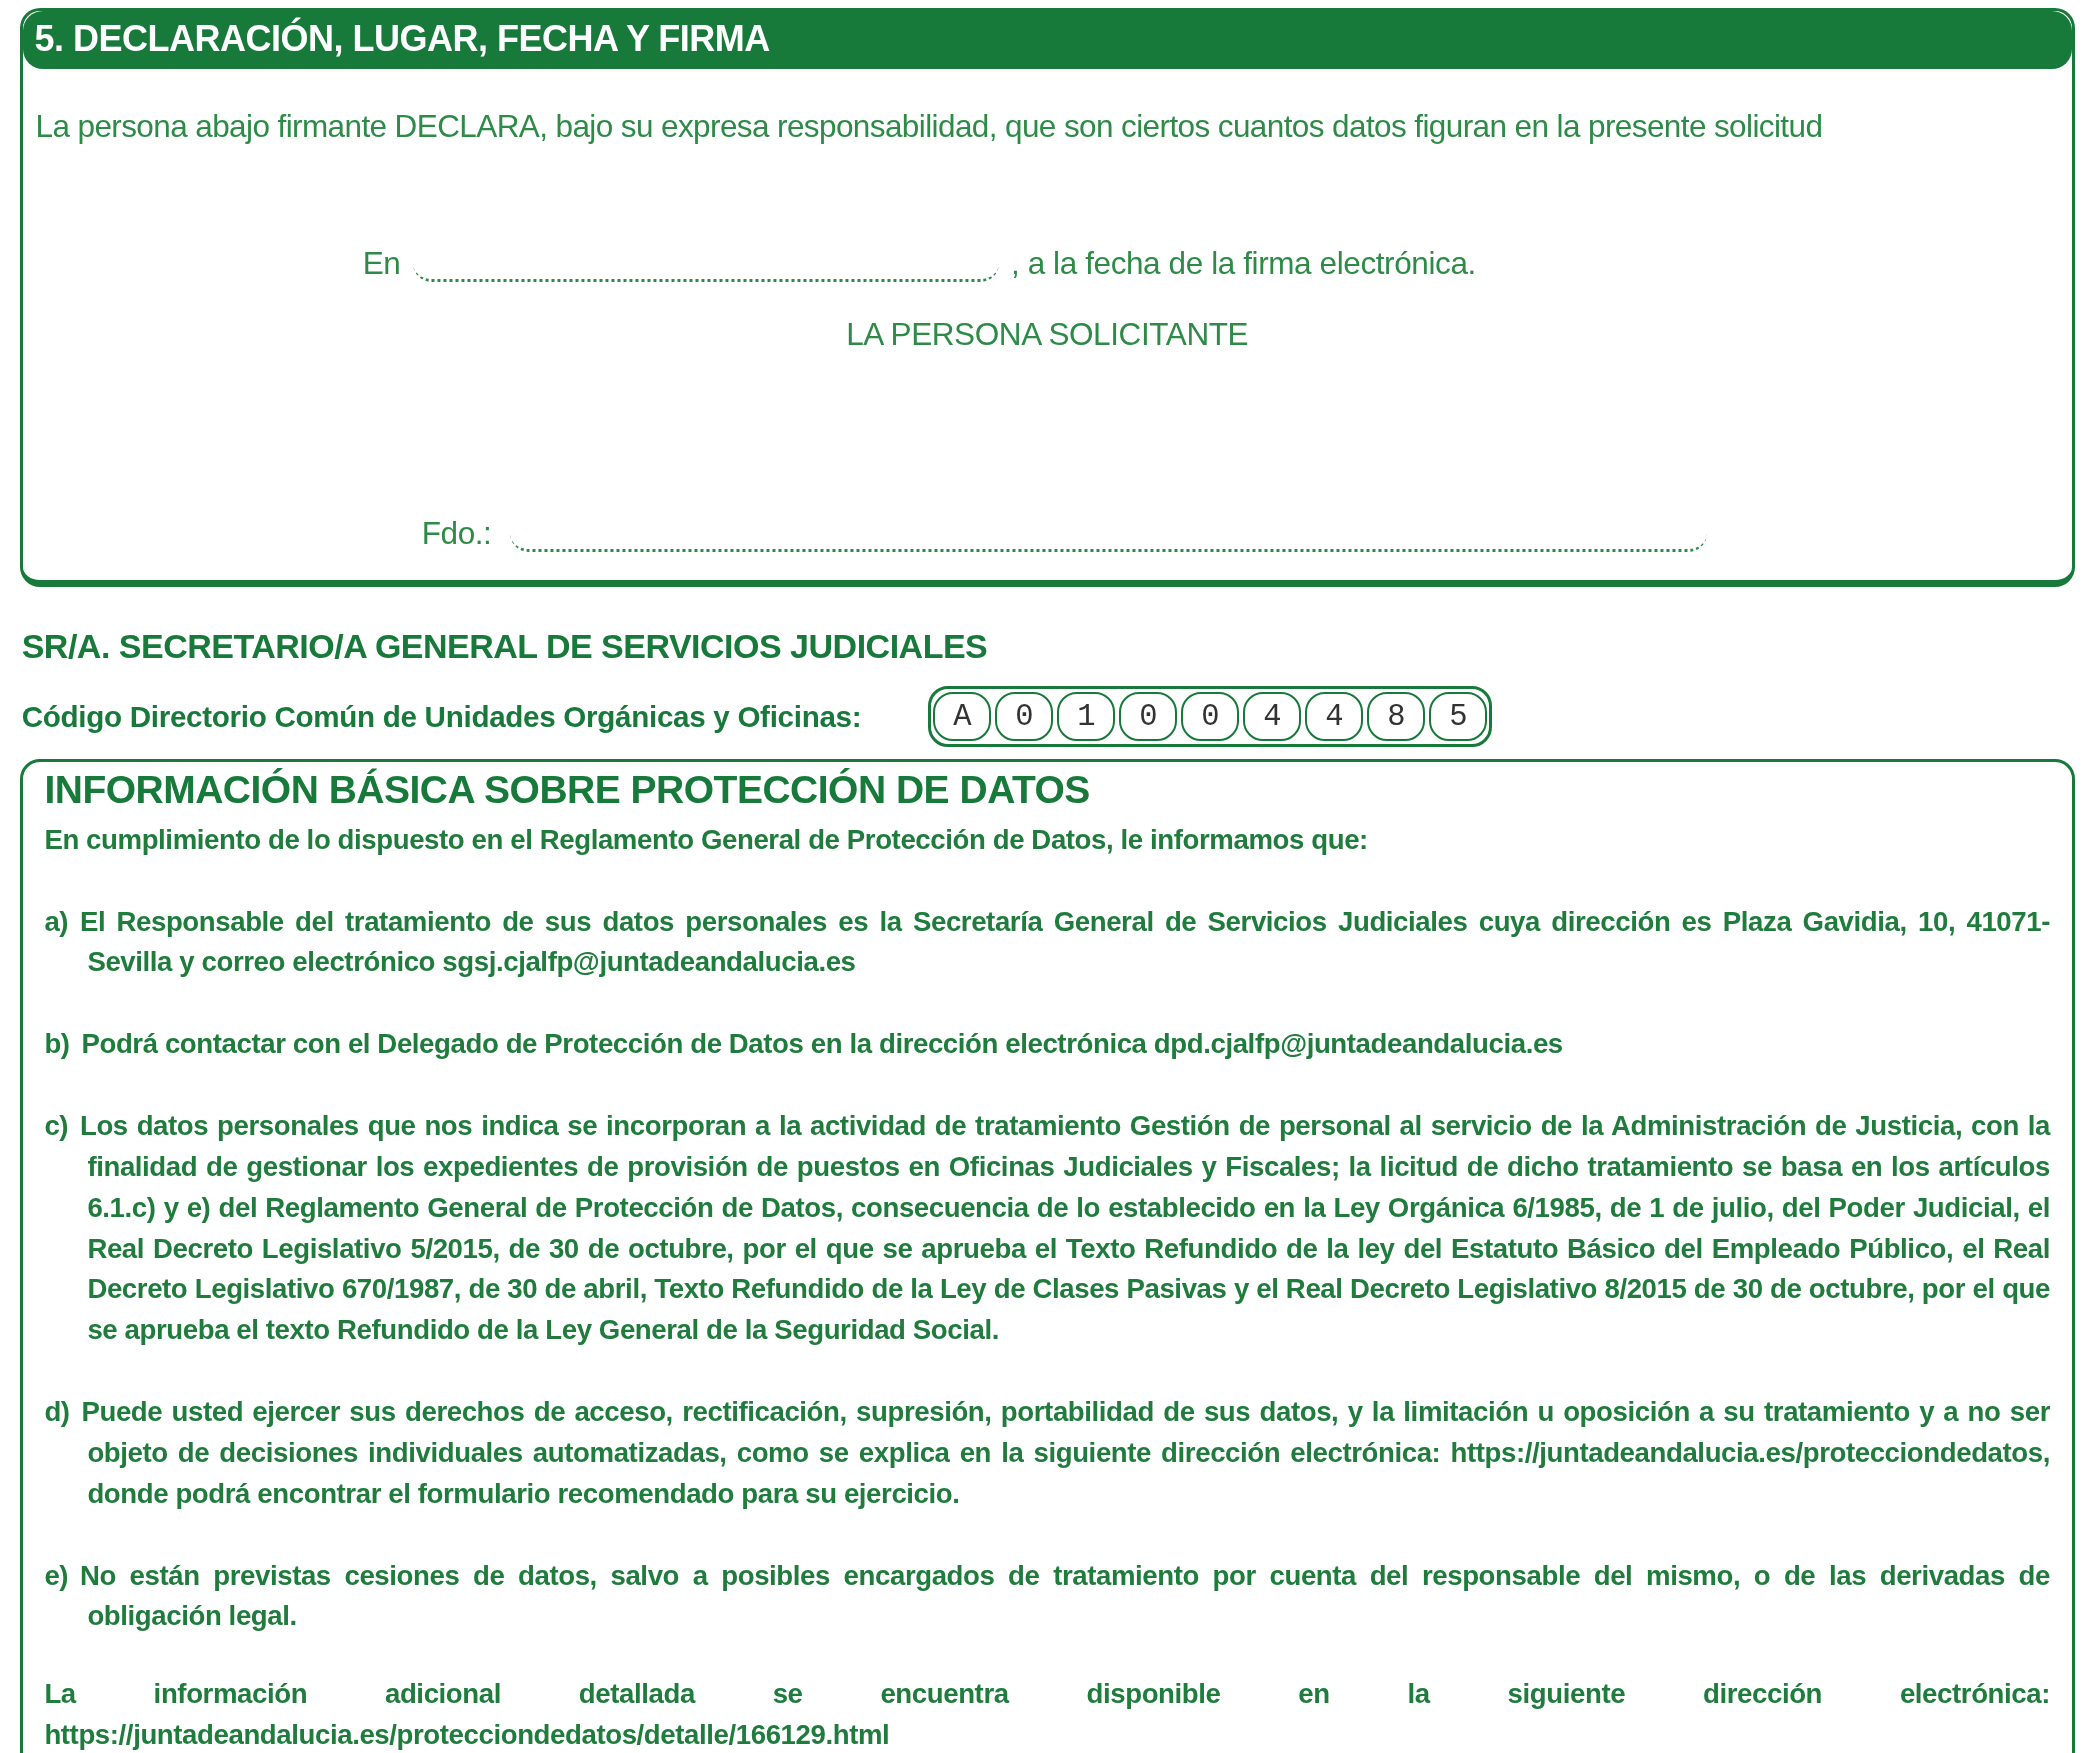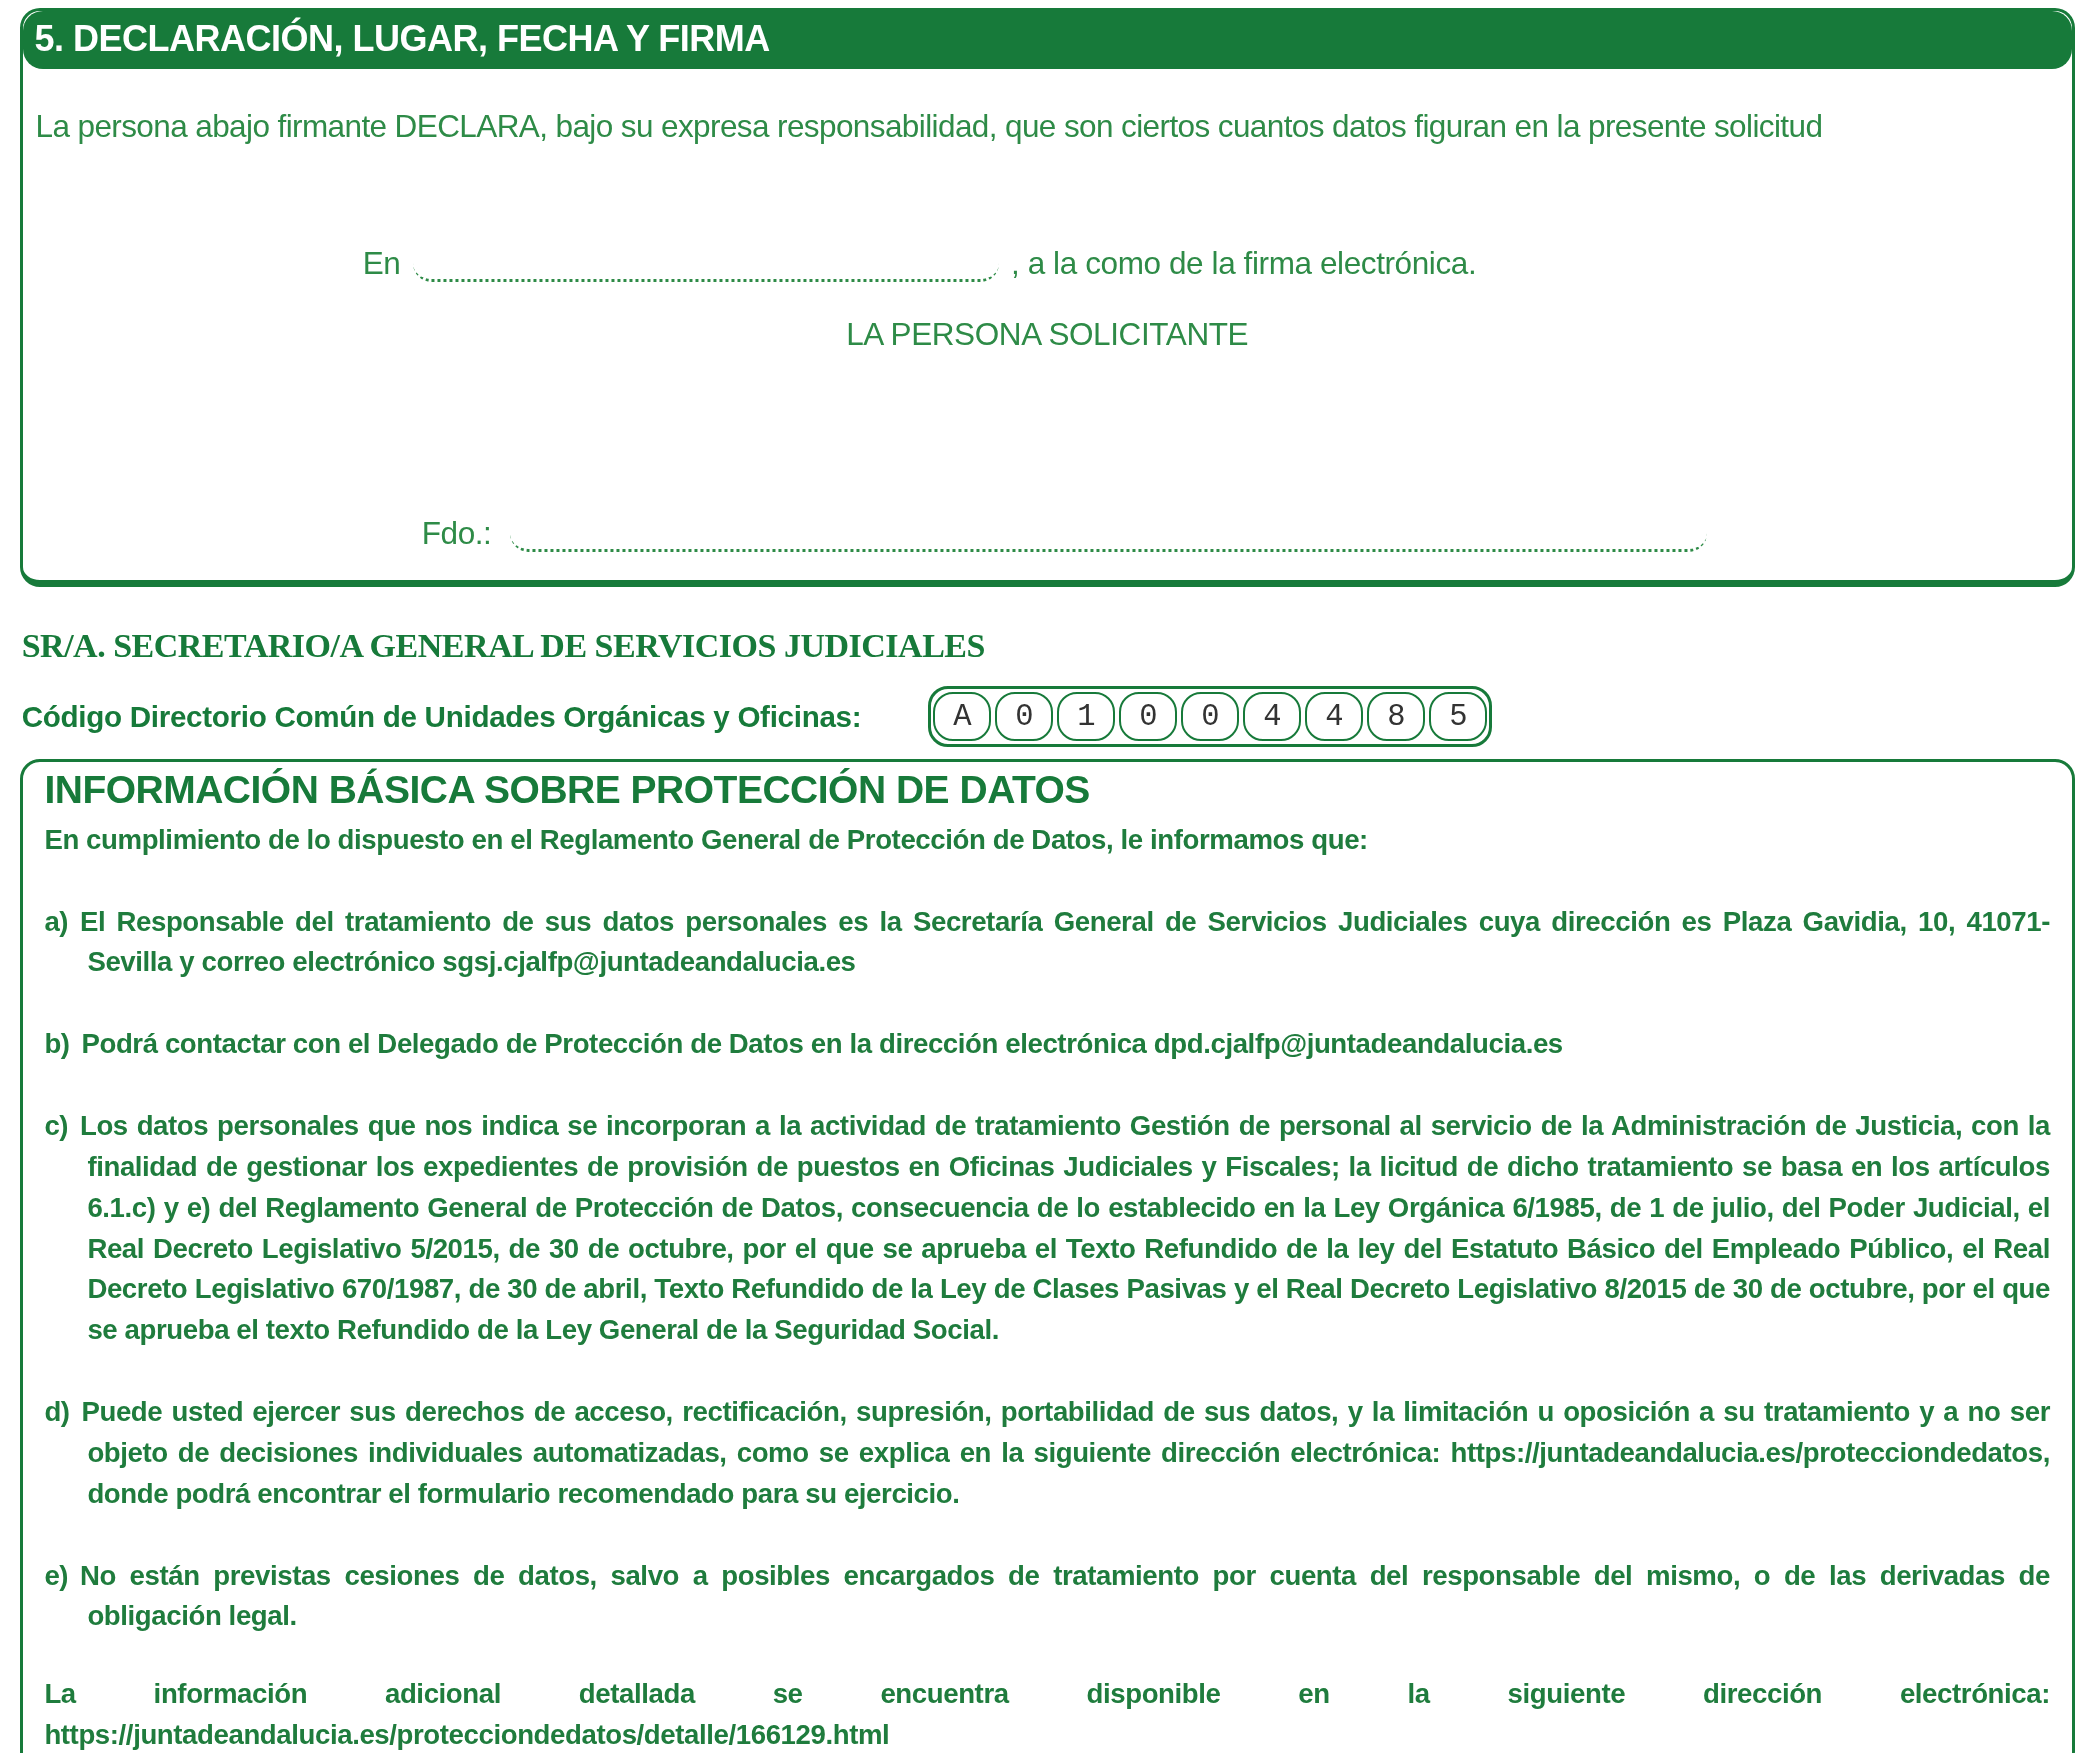--- a/index.html
+++ b/index.html
@@ -26,21 +26,21 @@
     border-bottom:3px dotted var(--gt);}
   .field-place{width:586px;margin:0 3.9px;}
   .solicitante{position:absolute;left:0;right:0;top:305px;text-align:center;
     color:var(--gt);font-size:31.5px;letter-spacing:-0.4px;}
   .fdo-row{position:absolute;left:399px;top:504px;color:var(--gt);
     font-size:31.5px;letter-spacing:-0.4px;white-space:nowrap;}
   .field-signature{width:1197px;margin:0 0 0 9.9px;}
 
   
   .addressee-title{position:absolute;left:21.7px;top:627px;margin:0;
-    color:var(--g);font-weight:bold;font-size:34px;letter-spacing:-0.5px;font-family:Liberation Serif, serif;}
+    color:var(--g);font-weight:bold;font-size:34px;letter-spacing:-0.5px;}
   .code-row{position:absolute;left:21.7px;top:686px;display:flex;align-items:center;}
   .code-label{color:var(--g);font-weight:bold;font-size:29.6px;letter-spacing:-0.3px;}
   .code-boxes{display:flex;border:3px solid var(--g);margin-left:67px;background:#fff;}
   .code-cell{width:58px;height:49px;border:2px solid var(--g);margin:3px 2px;
     display:flex;align-items:center;justify-content:center;
     font-family:"Liberation Mono",monospace;font-size:30.5px;color:var(--cell);background:#fff;}
 
   
   .privacy-box{position:absolute;left:19.7px;top:759px;width:2055px;min-height:987px;
     border:3px solid var(--g);background:#fff;padding:3.9px 21.7px 13.8px 21.7px;}
@@ -64,21 +64,21 @@
   <section class="decl-box">
     <div class="section-header">
       <span>5. DECLARACIÓN, LUGAR, FECHA Y FIRMA</span>
     </div>
 
     <p class="decl-text">La persona abajo firmante DECLARA, bajo su expresa responsabilidad, que son ciertos cuantos datos figuran en la presente solicitud</p>
 
     <div class="en-row">
       <span>En</span>
       <span class="dotted-field field-place"></span>
-      <span>, a la como de la firma electrónica.</span>
+      <span>, a la fecha de la firma electrónica.</span>
     </div>
 
     <div class="solicitante">LA PERSONA SOLICITANTE</div>
 
     <div class="fdo-row">
       <span>Fdo.:</span>
       <span class="dotted-field field-signature"></span>
     </div>
   </section>
 

